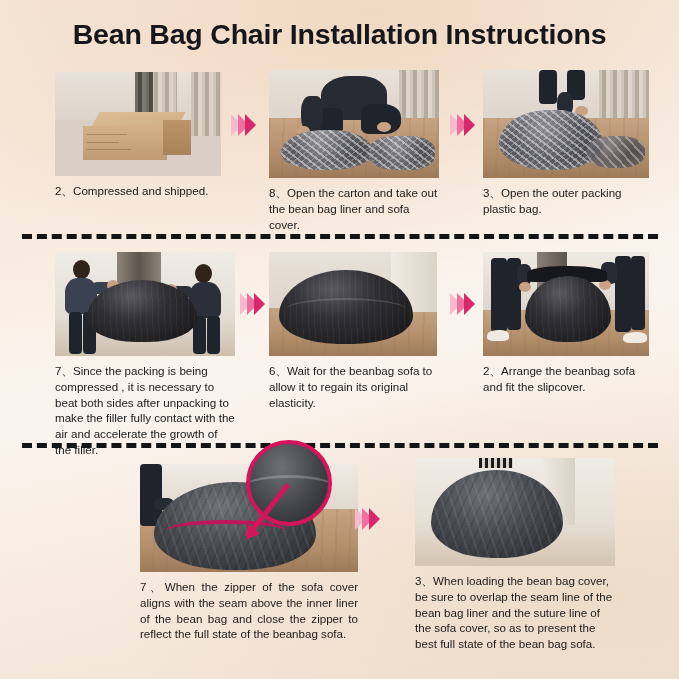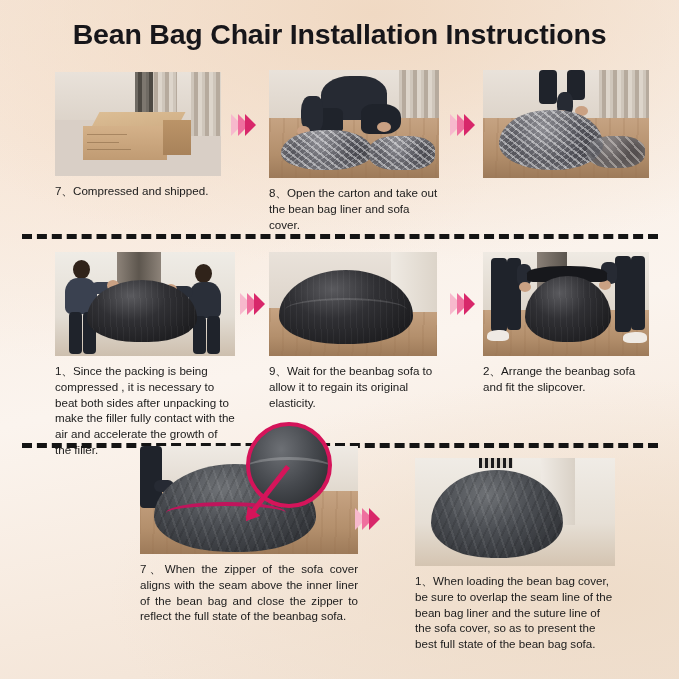--- a/index.html
+++ b/index.html
@@ -226,21 +226,21 @@
       <div class="floor"></div>
 
       <div class="box-top" style="left:40px; top:40px; width:86px; height:17px;"></div>
       <div class="box-front" style="left:28px; top:54px; width:84px; height:34px;"></div>
       <div class="box-side" style="left:108px; top:48px; width:28px; height:35px;"></div>
       <div class="box-line" style="left:32px; top:62px; width:40px;"></div>
       <div class="box-line" style="left:32px; top:70px; width:32px;"></div>
       <div class="box-line" style="left:32px; top:77px; width:44px;"></div>
     </div>
   </div>
-  <div class="caption">7、Compressed and shipped.</div>
+  <div class="caption">2、Compressed and shipped.</div>
 </div>
 
 <div class="arrow" style="left:231px; top:114px;">
   <span class="chev c1"></span>
   <span class="chev c2"></span>
   <span class="chev c3"></span>
 </div>
 
 <div class="step" style="left:269px; top:70px; width:170px;">
   <div class="photo" style="width:170px; height:108px;">
@@ -281,20 +281,21 @@
         <div class="leg" style="left:56px; top:0px; width:18px; height:34px;"></div>
         <div class="leg" style="left:84px; top:0px; width:18px; height:30px;"></div>
         <div class="arm" style="left:74px; top:22px; width:16px; height:24px; border-radius:40%;"></div>
         <div class="hand" style="left:72px; top:40px; width:14px; height:11px;"></div>
         <div class="hand" style="left:92px; top:36px; width:13px; height:10px;"></div>
       </div>
       <div class="vacbag speckle" style="left:16px; top:40px; width:104px; height:60px; border-radius:48% 44% 46% 50% / 56% 58% 42% 44%;"></div>
       <div class="vacbag" style="left:104px; top:66px; width:58px; height:32px; border-radius:42%; opacity:.85;"></div>
     </div>
   </div>
+  <div class="caption">3、Open the outer packing plastic bag.</div>
 </div>
 
 <div class="step" style="left:55px; top:252px; width:180px;">
   <div class="photo" style="width:180px; height:104px;">
     <div class="scene">
       <div style="position:absolute; inset:0; background:linear-gradient(180deg,#efece6 0%,#e3ddd4 62%,#cdbfae 100%);"></div>
       <div style="position:absolute; left:62px; top:0; width:44px; height:72%; background:linear-gradient(90deg,#8d8379,#5d564e,#8d8379);"></div>
 
       <div class="person">
         <div class="head" style="left:18px; top:8px; width:17px; height:19px;"></div>
@@ -309,41 +310,41 @@
         <div class="head" style="left:140px; top:12px; width:17px; height:19px;"></div>
         <div class="torso" style="left:134px; top:30px; width:32px; height:36px; background:#2a2f39;"></div>
         <div class="leg" style="left:138px; top:64px; width:13px; height:38px;"></div>
         <div class="leg" style="left:152px; top:64px; width:13px; height:38px;"></div>
         <div class="arm" style="left:116px; top:34px; width:22px; height:12px; background:#2a2f39;"></div>
         <div class="hand" style="left:110px; top:32px; width:12px; height:11px;"></div>
       </div>
       <div class="beanbag-black" style="left:32px; top:28px; width:110px; height:62px;"></div>
     </div>
   </div>
-  <div class="caption">1、Since the packing is being compressed , it is necessary to beat both sides after unpacking to make the filler fully contact with the air and accelerate the growth of the filler.</div>
+  <div class="caption">7、Since the packing is being compressed , it is necessary to beat both sides after unpacking to make the filler fully contact with the air and accelerate the growth of the filler.</div>
 </div>
 
 <div class="arrow" style="left:240px; top:293px;">
   <span class="chev c1"></span>
   <span class="chev c2"></span>
   <span class="chev c3"></span>
 </div>
 
 <div class="step" style="left:269px; top:252px; width:168px;">
   <div class="photo" style="width:168px; height:104px;">
     <div class="scene">
       <div style="position:absolute; inset:0; background:linear-gradient(180deg,#eeeae3 0%,#e6e0d7 52%,#c9ab8a 58%,#b89representing 0%,#b0875f 100%);"></div>
       <div class="wall" style="height:56%;"></div>
       <div class="floor2" style="height:46%;"></div>
       <div style="position:absolute; left:122px; top:0; width:46px; height:58%; background:linear-gradient(90deg,#efeae3,#dcd4c9);"></div>
       <div class="beanbag-black" style="left:10px; top:18px; width:134px; height:74px;"></div>
       <div class="seam" style="left:16px; top:46px; width:122px; height:24px;"></div>
     </div>
   </div>
-  <div class="caption">9、Wait for the beanbag sofa to allow it to regain its original elasticity.</div>
+  <div class="caption">6、Wait for the beanbag sofa to allow it to regain its original elasticity.</div>
 </div>
 
 <div class="arrow" style="left:450px; top:293px;">
   <span class="chev c1"></span>
   <span class="chev c2"></span>
   <span class="chev c3"></span>
 </div>
 
 <div class="step" style="left:483px; top:252px; width:166px;">
   <div class="photo" style="width:166px; height:104px;">
@@ -370,21 +371,21 @@
 
       <div style="position:absolute; left:44px; top:14px; width:80px; height:16px; background:#17181c; border-radius:46% 46% 12% 12%;"></div>
       <div class="beanbag-black" style="left:42px; top:24px; width:86px; height:66px;"></div>
     </div>
   </div>
   <div class="caption">2、Arrange the beanbag sofa and fit the slipcover.</div>
 </div>
 
 <div class="divider divider-2"></div>
 
-<div class="step" style="left:140px; top:446px; width:218px;">
+<div class="step" style="left:140px; top:464px; width:218px;">
   <div class="photo" style="width:218px; height:108px; overflow:visible;">
     <div style="position:absolute; inset:0; overflow:hidden;">
       <div class="scene">
         <div class="wall" style="height:44%; background:linear-gradient(180deg,#efeae4 0%,#e0d8cd 100%);"></div>
         <div style="position:absolute; left:150px; top:0; width:28px; height:44%; background:linear-gradient(90deg,#b9aea2,#8d8277);"></div>
         <div class="floor2" style="height:58%;"></div>
         <div class="person">
           <div class="leg" style="left:0px; top:0px; width:22px; height:62px;"></div>
           <div class="arm" style="left:14px; top:34px; width:20px; height:12px;"></div>
           <div class="hand" style="left:28px; top:58px; width:15px; height:12px;"></div>
@@ -411,14 +412,14 @@
 
 <div class="step" style="left:415px; top:458px; width:200px;">
   <div class="photo" style="width:200px; height:108px;">
     <div class="scene">
       <div style="position:absolute; inset:0; background:linear-gradient(180deg,#f0ece6 0%,#e6dfd5 60%,#d4c4b1 100%);"></div>
       <div style="position:absolute; left:126px; top:0; width:34px; height:62%; background:linear-gradient(90deg,#efeae4,#d9d1c6);"></div>
       <div style="position:absolute; left:64px; top:0; width:34px; height:10px; background:repeating-linear-gradient(90deg,#1b1b1d 0 3px,#d8d2c8 3px 6px);"></div>
       <div class="beanbag-gray" style="left:16px; top:12px; width:132px; height:88px;"></div>
     </div>
   </div>
-  <div class="caption">1、When loading the bean bag cover, be sure to overlap the seam line of the bean bag liner and the suture line of the sofa cover, so as to present the best full state of the bean bag sofa.</div>
+  <div class="caption">3、When loading the bean bag cover, be sure to overlap the seam line of the bean bag liner and the suture line of the sofa cover, so as to present the best full state of the bean bag sofa.</div>
 </div>
 
 </body></html>

